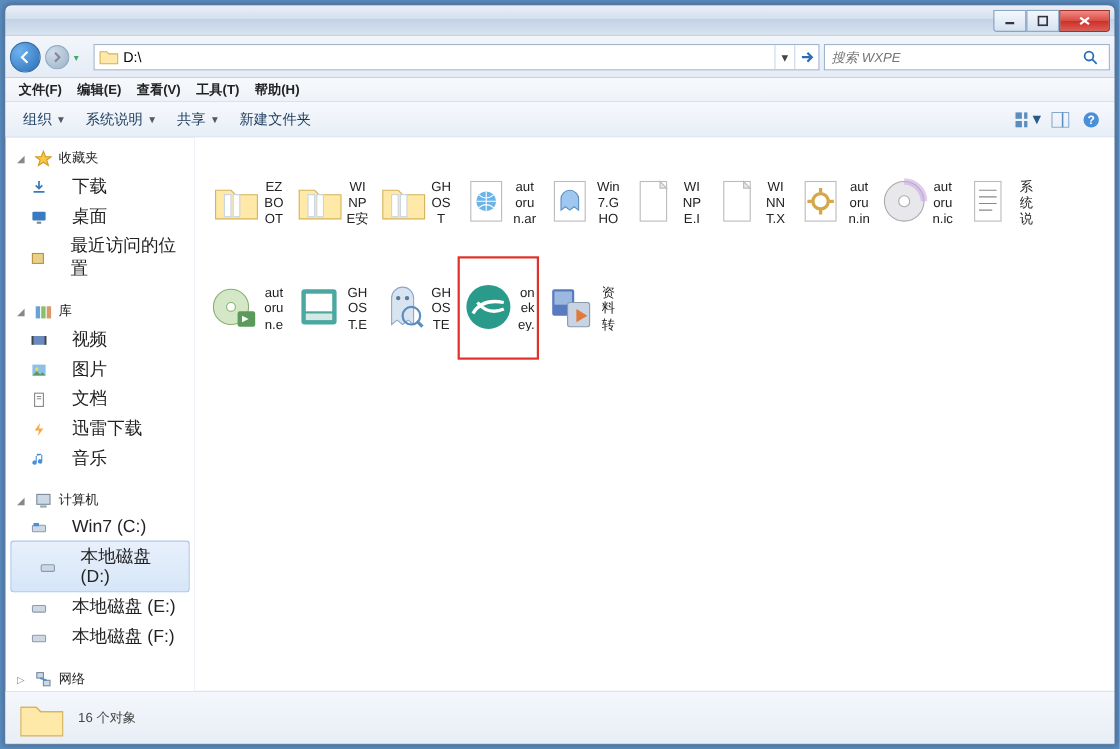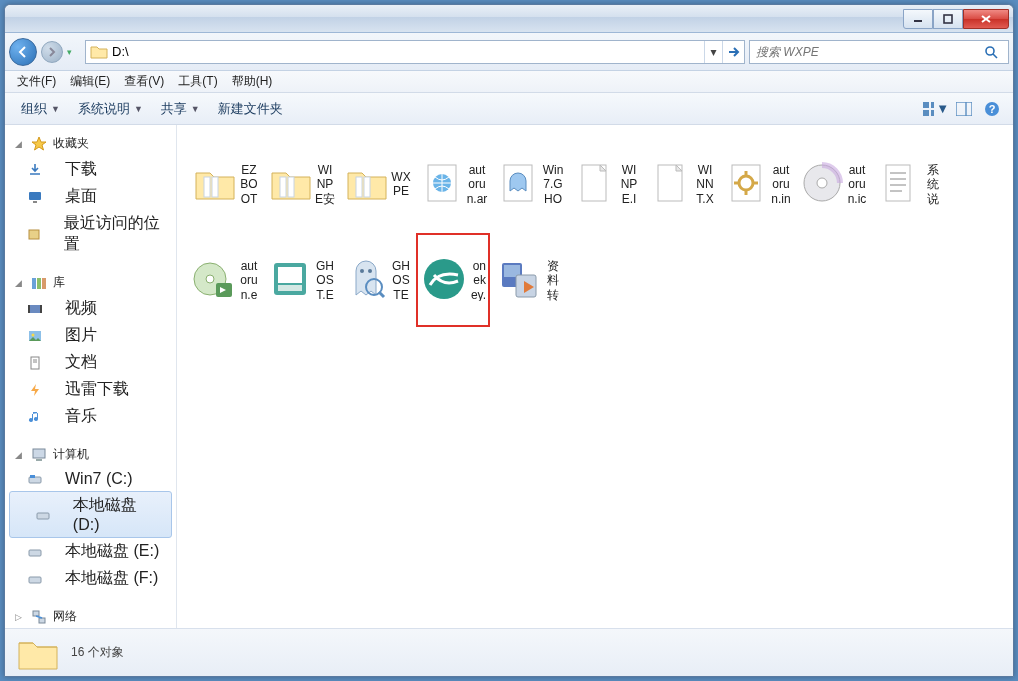--- a/index.html
+++ b/index.html
@@ -16,21 +16,21 @@
 .nav-fwd { width:22px;height:22px; background: radial-gradient(circle at 30% 30%, #d0ddea, #9cb2c8); border-color:#90a8bf; color:#667; }
 .nav-dropdown { width:14px; color:#4a6; font-size:9px; }
 .address-wrap { flex:1; height:24px; background:#fff; border:1px solid #aeb; border:1px solid #a0b4cc; display:flex;align-items:center; }
 .addr-folder-icon { width:18px;height:16px; margin:0 4px; }
 .address-input { flex:1; border:none; outline:none; font-size:13px; }
 .addr-drop { width:18px; text-align:center; color:#444; border-left:1px solid #cbd8e8; height:100%; display:flex;align-items:center;justify-content:center;}
 .addr-go { width:22px; text-align:center; border-left:1px solid #cbd8e8; height:100%; display:flex;align-items:center;justify-content:center; color:#2a6fb5;}
 .search-wrap { width:260px; height:24px; background:#fff; border:1px solid #a0b4cc; display:flex;align-items:center; }
 .search-input { flex:1; border:none; outline:none; font-size:12px; padding:0 6px; color:#888; font-style:italic;}
 .search-icon-btn { width:24px; color:#2a6fb5; text-align:center;}
-.menubar { height:22px; background:linear-gradient(to bottom,#f7f9fc,#eef2f8); border-bottom:1px solid #d2dbe8; display:flex; align-items:flex-start; padding:0 6px; gap:2px; font-size:12px; color:#222; }
+.menubar { height:22px; background:linear-gradient(to bottom,#f7f9fc,#eef2f8); border-bottom:1px solid #d2dbe8; display:flex; align-items:flex-start; padding:0 6px; gap:2px; font-size:12px; color:#222;font-weight:bold; }
 .menu-item { padding:2px 6px; cursor:default; }
 .toolbar { height:32px; background:linear-gradient(to bottom,#f6f9fc,#e8eef7); border-bottom:1px solid #d2dbe8; display:flex; align-items:center; padding:0 8px; gap:2px; font-size:13px; color:#1a3a5e; }
 .tool-btn { padding:3px 8px; display:flex; align-items:center; gap:4px; cursor:default; }
 .tool-btn .caret { font-size:9px; color:#556;}
 .toolbar-spacer { flex:1;}
 .tool-icon-btn { width:26px; height:22px; display:flex;align-items:center;justify-content:center; color:#2a5a8a;}
 .body { flex:1; display:flex; min-height:0; }
 .sidebar { width:172px; background:#fff; border-right:1px solid #e0e6ee; padding:8px 0; overflow-y:auto; }
 .side-group { margin-bottom:14px; }
 .side-header { display:flex; align-items:center; gap:6px; padding:2px 10px 4px 10px; font-size:12px; color:#222;}
@@ -342,21 +342,21 @@
           <div class="file-label">WINPE安装</div>
         </div>
         <div class="file-item">
           <div class="file-icon">
             <svg width="48" height="48">
               <path d="M6 14h14l4 4h20v22H6z" fill="#ffe9a8" stroke="#d4b25a" stroke-width="1"></path>
               <rect x="14" y="18" width="6" height="20" fill="#fff" stroke="#c8d4e2"></rect>
               <rect x="22" y="18" width="6" height="20" fill="#fff" stroke="#c8d4e2"></rect>
             </svg>
           </div>
-          <div class="file-label">WXPE</div>
+          <div class="file-label">GHOST</div>
         </div>
         <div class="file-item">
           <div class="file-icon">
             <svg width="48" height="48">
               <rect x="10" y="6" width="28" height="36" fill="#fff" stroke="#bbb"></rect>
               <circle cx="24" cy="24" r="9" fill="#6ab4e8"></circle>
               <path d="M15 24h18M24 15v18M17 18q7 6 14 0M17 30q7-6 14 0" stroke="#fff" fill="none"></path>
             </svg>
           </div>
           <div class="file-label">autorun.aru</div>

